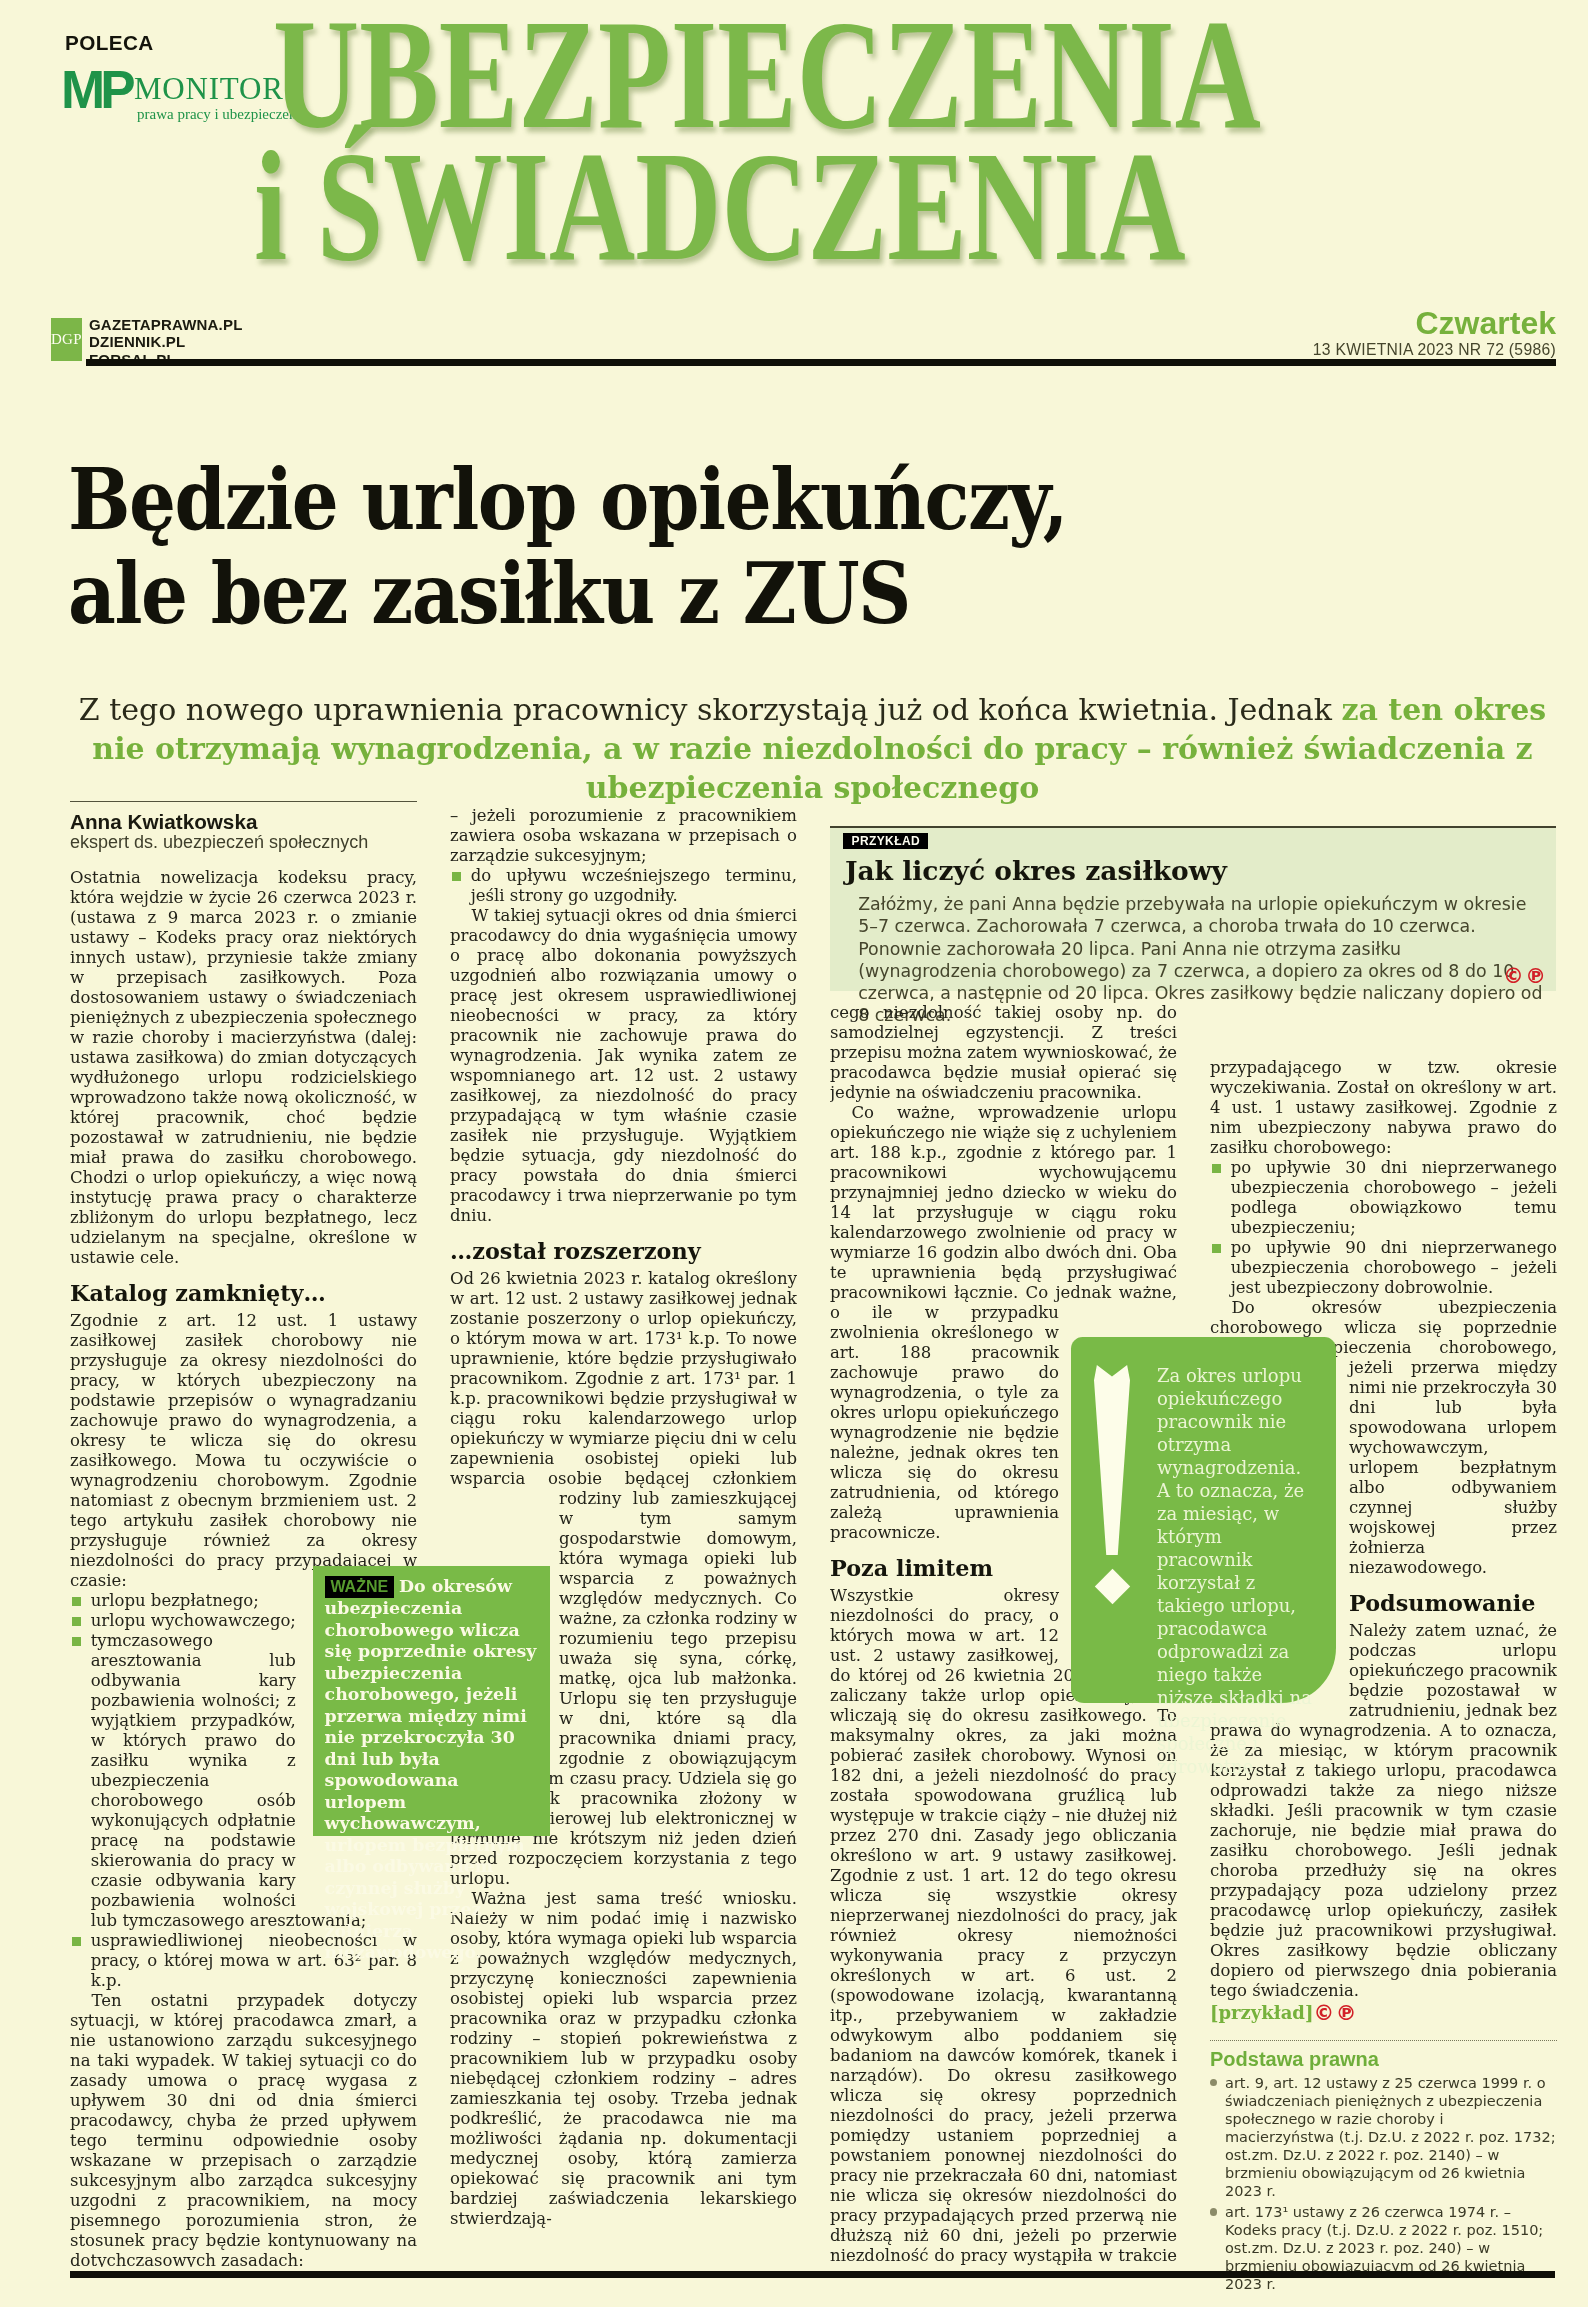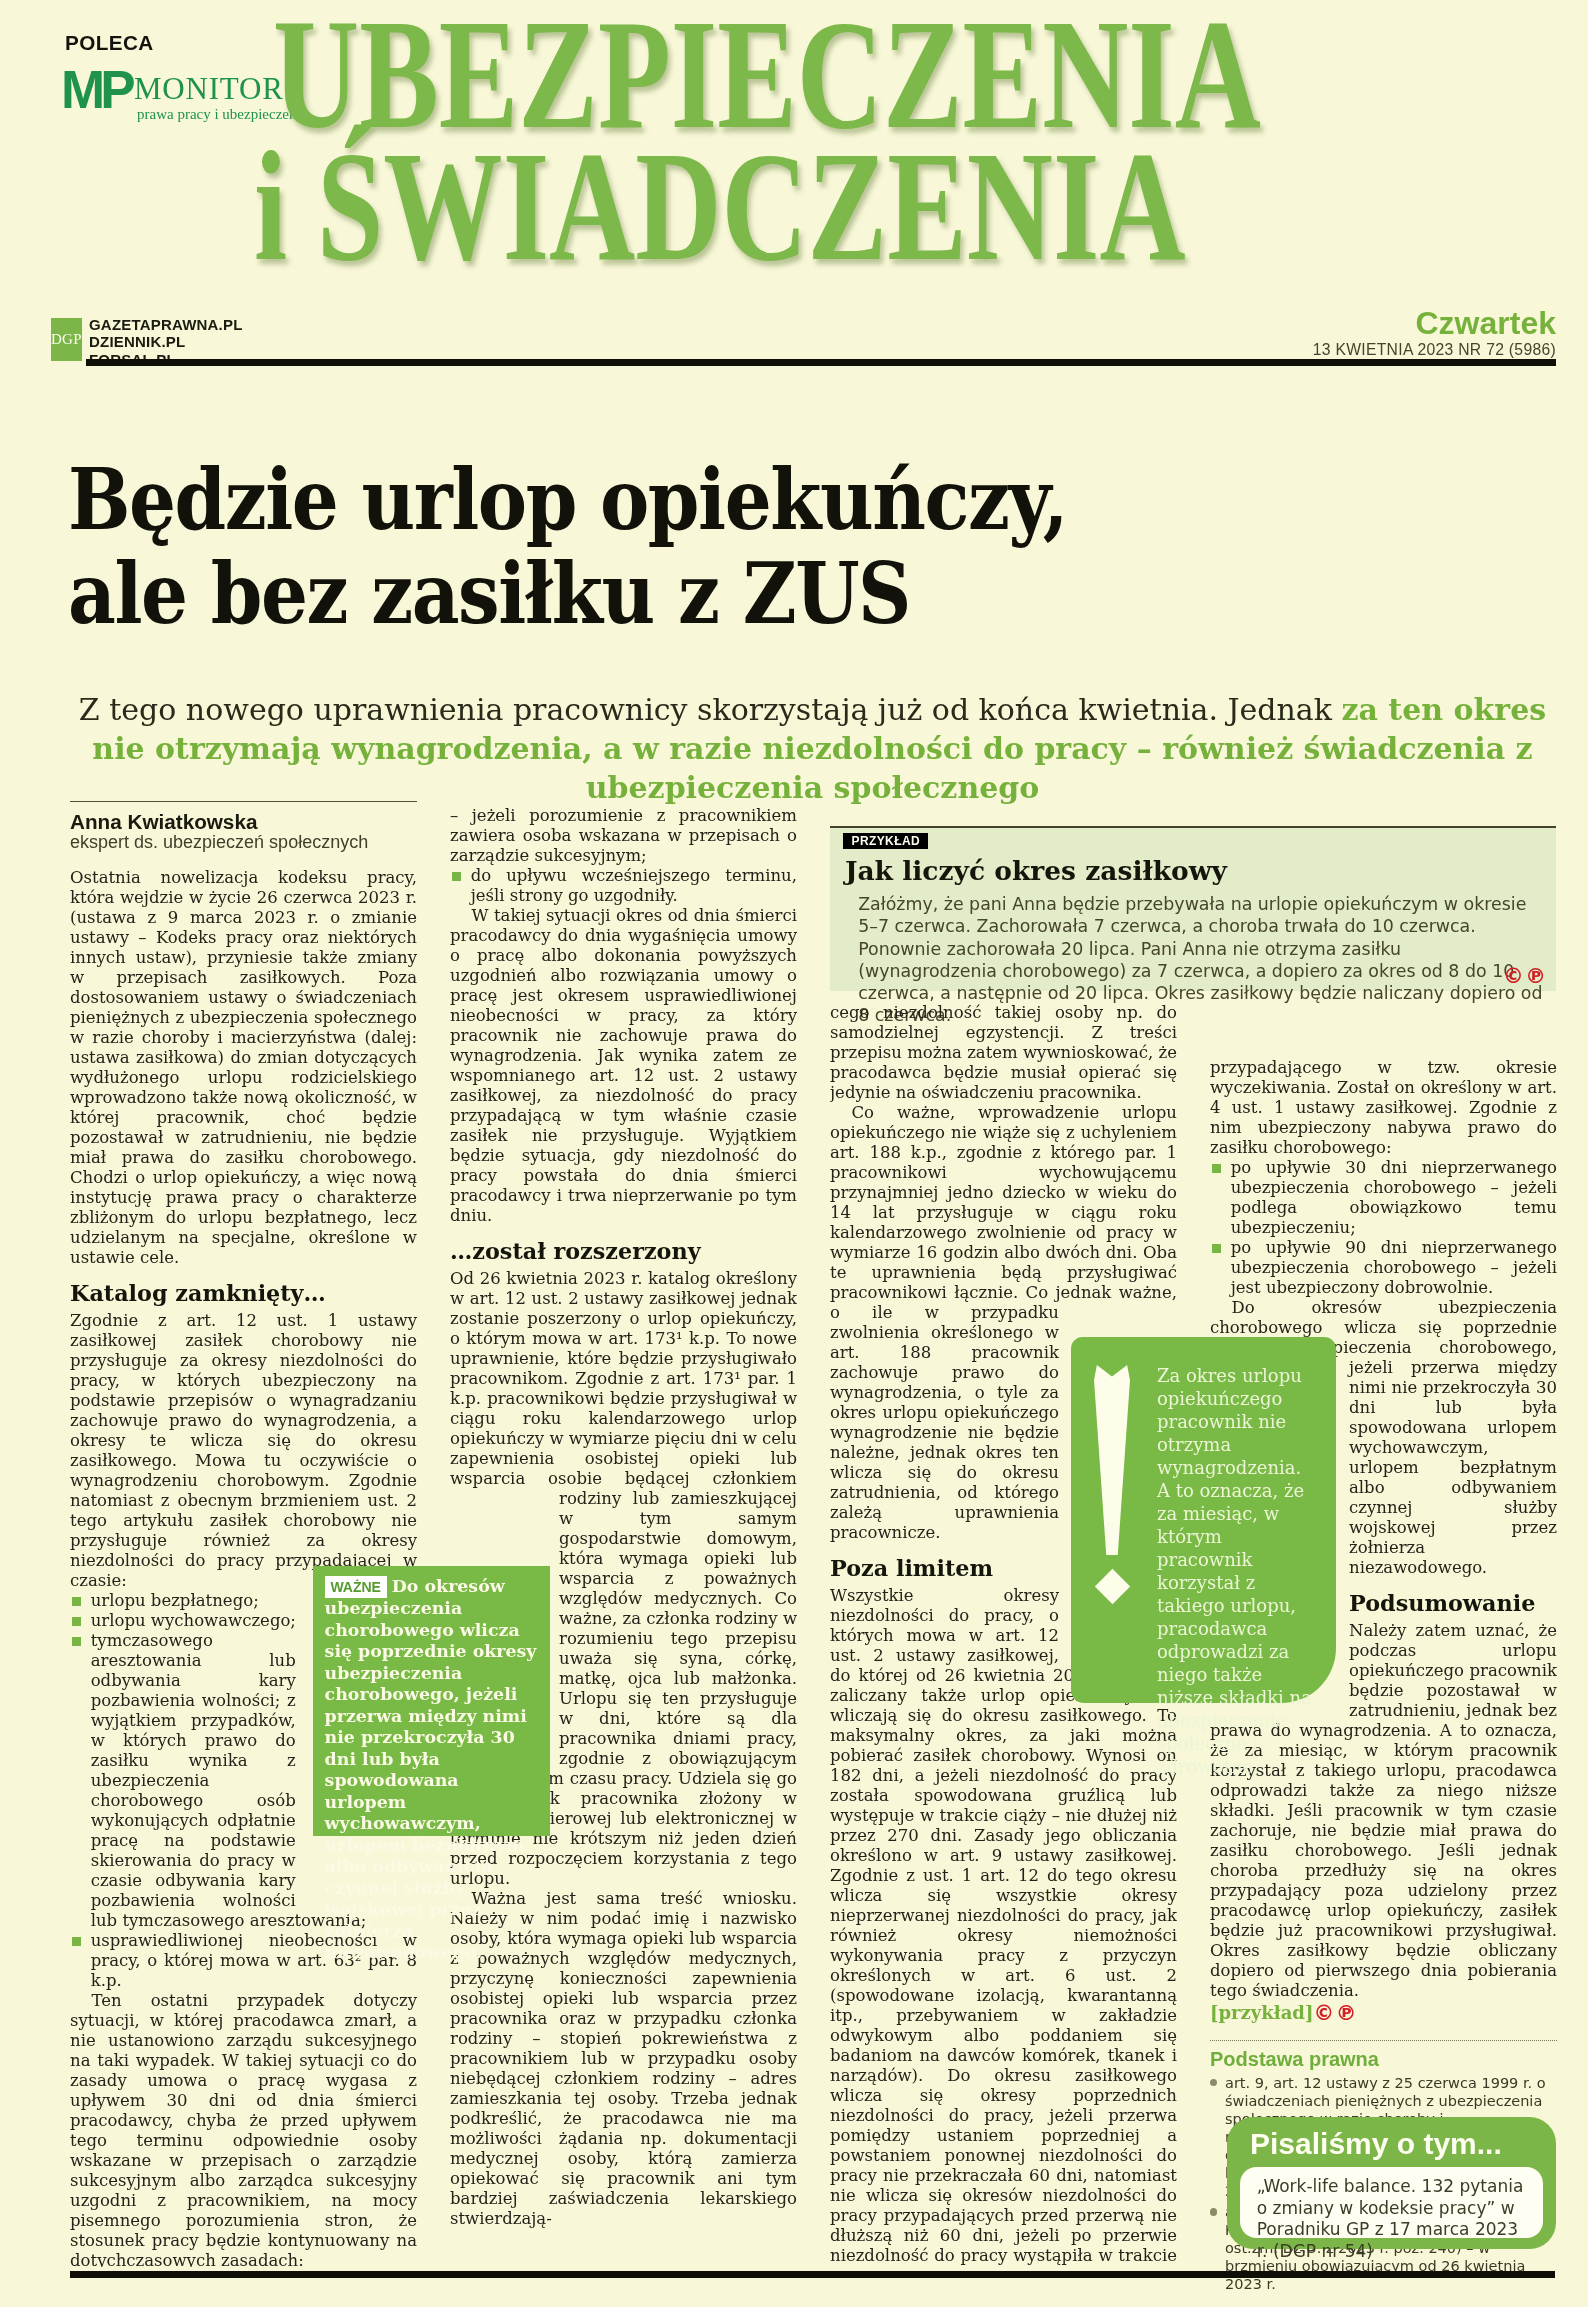--- a/index.html
+++ b/index.html
@@ -60,22 +60,22 @@
   .sp-r{float:right;clear:right;}
   .sp-l{float:left;clear:left;}
   .sp-wz-r{width:113px;height:266px;margin-left:8.3px;}
   .sp-wz-l{width:99px;height:270px;margin-right:10px;}
   .sp-co-r{width:108px;height:361px;margin-left:10px;}
   .sp-co-l{width:129px;height:361px;margin-right:10px;}
   
   .wazne{position:absolute;left:313px;top:1566px;width:237px;height:270px;background:#79ba47;
          padding:10px 11.6px;box-sizing:border-box;font-weight:bold;font-size:17.4px;line-height:21.5px;
          color:#fbfae4;text-align:left;}
-  .wazne .chip{display:inline-block;background:#ffffff;color:#579a2e;
-         font-family:"Liberation Sans",sans-serif;font-weight:bold;font-size:14px;
+  .wazne .chip{display:inline-block;background:#000000;color:#579a2e;
+         font-family:"Liberation Sans",sans-serif;font-weight:bold;font-size:16px;
          padding:0 5.8px;margin-right:5px;line-height:22.3px;}
   
   .przyklad{position:absolute;left:830px;top:826px;width:726px;height:165px;background:#e3ecc9;
             border-top:2.5px solid #42422e;box-sizing:border-box;padding:5px 13.2px 6.6px 13.2px;}
   .pz-chip{display:inline-block;background:#000000;color:#fdfdf0;
            font-family:"Liberation Sans",sans-serif;font-weight:bold;font-size:12px;
            padding:0.8px 8.3px;letter-spacing:0.4px;}
   .pz-head{font-family:"DejaVu Serif",serif;font-weight:bold;font-size:26.5px;color:#15150c;
            margin:6.6px 0 6.6px 1.7px;}
   .pz-text{font-family:"DejaVu Sans",sans-serif;font-size:17.4px;line-height:22.3px;color:#45452c;
@@ -206,20 +206,16 @@
   </div>
 
   <div class="callout">
     <div class="excl">
       <div class="excl-bar"></div>
       <div class="excl-dot"></div>
     </div>
     <div>Za okres urlopu opiekuńczego pracownik nie otrzyma wynagrodzenia. A to oznacza, że za miesiąc, w którym pracownik korzystał z takiego urlopu, pracodawca odprowadzi za niego także niższe składki na ubezpieczenie społeczne i zdrowotne.</div>
   </div>
 
-  <div class="pisalismy">
-    <div class="pis-h">Pisaliśmy o tym...</div>
-    <div class="pis-inner">„Work-life balance. 132 pytania o zmiany w kodeksie pracy” w Poradniku GP z 17 marca 2023 r. (DGP nr 54)</div>
-  </div>
 
   <div class="rule-bottom"></div>
 </div>
 
 
 </body></html>

